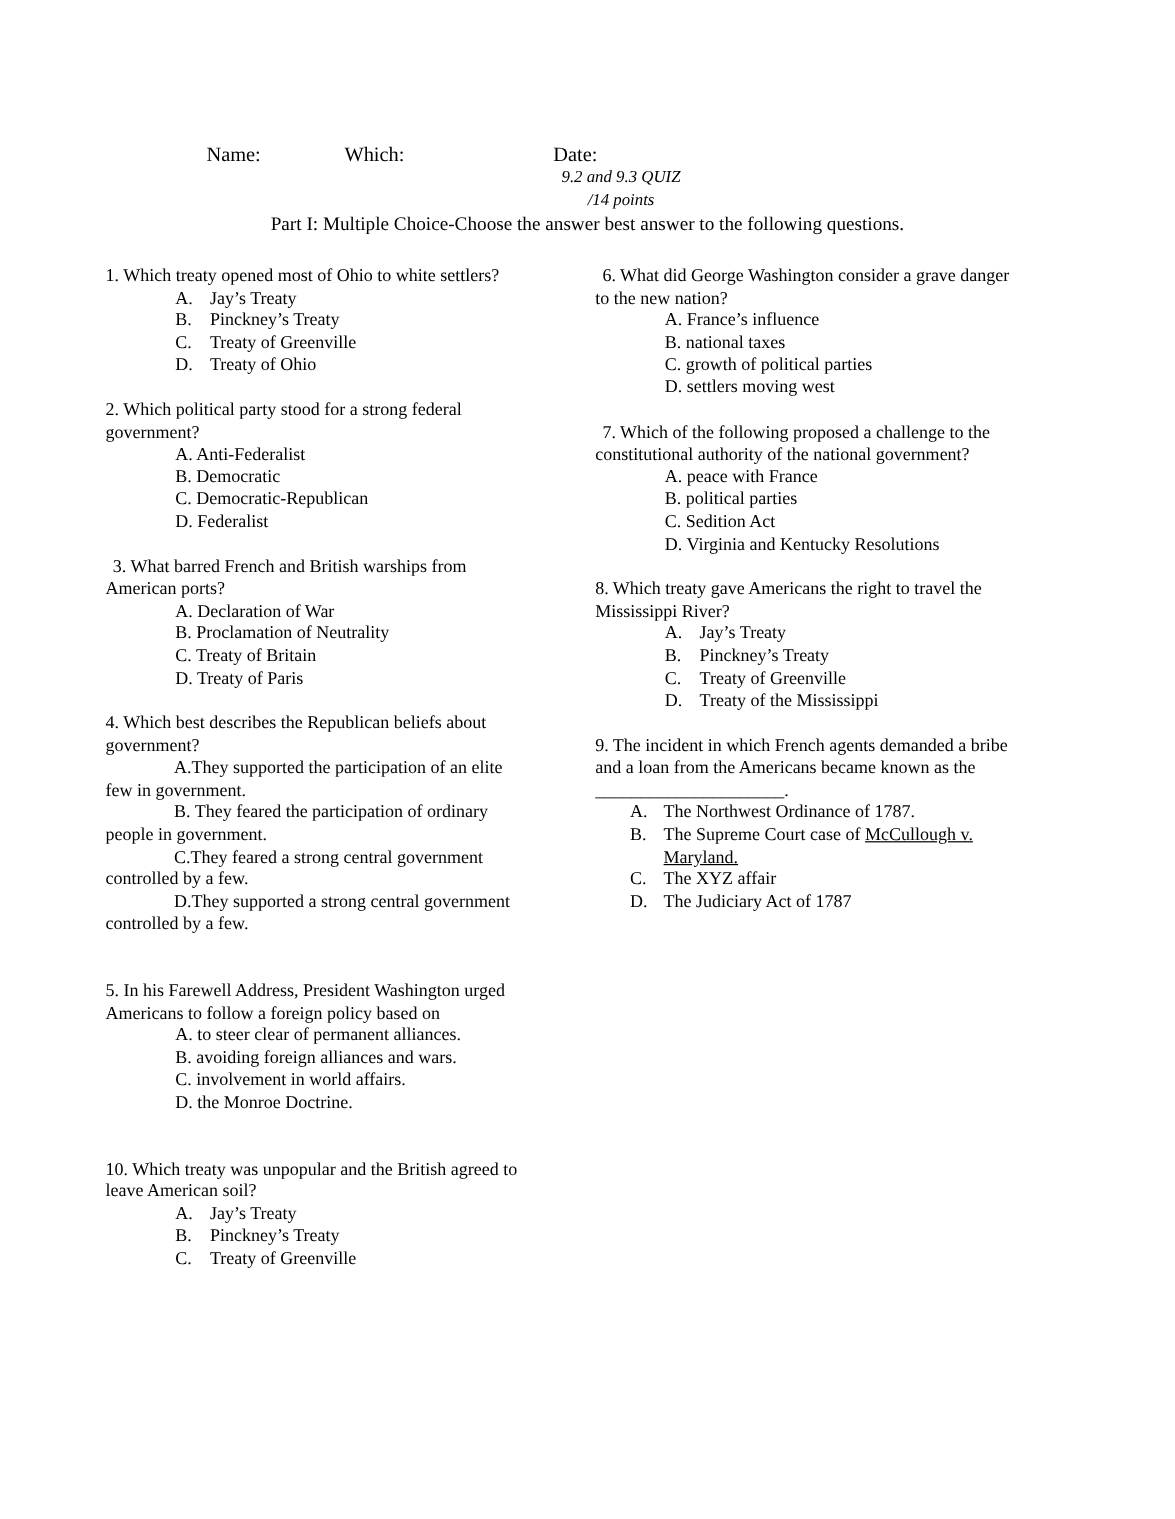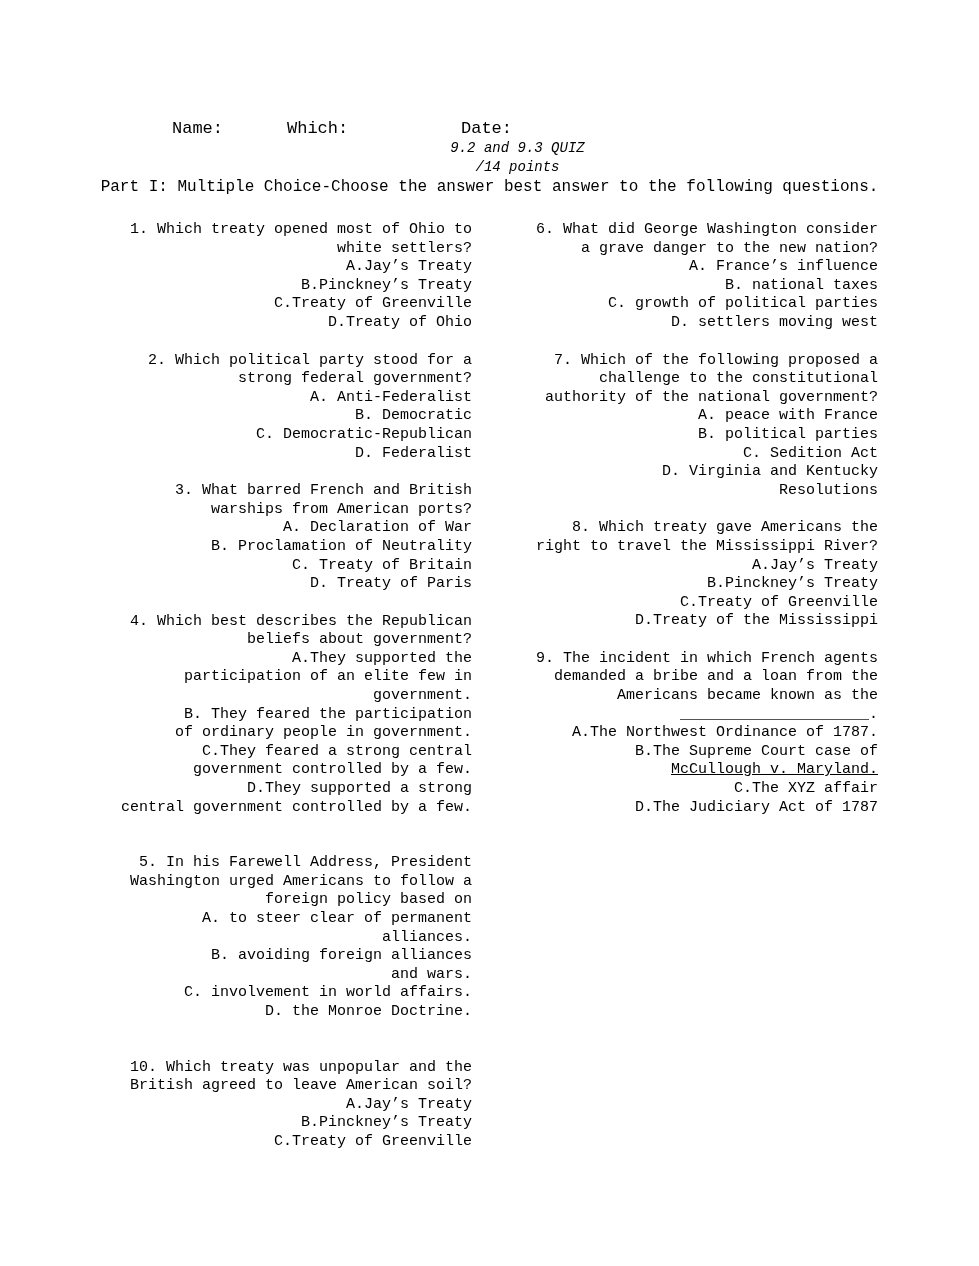--- a/index.html
+++ b/index.html
@@ -2,40 +2,40 @@
 <html><head>
 <meta charset="utf-8">
 <style>
   * { box-sizing: border-box; }
   html, body { margin: 0; padding: 0; background: #ffffff; }
   .page {
     width: 979px;
     height: 1266px;
     background: #ffffff;
     color: #000000;
-    font-family: Liberation Mono, monospace;
+    font-family: Liberation Serif, serif;
     font-size: 15px;
     line-height: 18.6px;
     padding-top: 118px;
     overflow: hidden;
     position: relative;
   }
   p { margin: 0; }
 
   
   .hdr-row { position: relative; height: 21px; font-size: 17px; line-height: 21px; }
   .hdr-row span { position: absolute; top: 0; }
   .lbl-name   { left: 172px; }
   .lbl-period { left: 287px; }
   .lbl-date   { left: 461px; }
   .center-sh  { text-align: center; padding-left: 56px; font-style: italic; font-size: 14px; line-height: 19px; }
   .part       { text-align: center; font-size: 16px; line-height: 21px; margin-bottom: 23px; }
 
   
-  .cols  { display: flex; padding-left: 120px; text-align: right; }
+  .cols  { display: flex; padding-left: 88px; }
   .col-l { width: 352px; margin-right: 56px; }
   .col-r { width: 350px; }
 
   
   .q     { margin-bottom: 19px; }
   .mb-lg { margin-bottom: 37px; }
   .ind   { text-indent: 6px; }
 
   .opts-std p { margin-left: 58px; }
 

